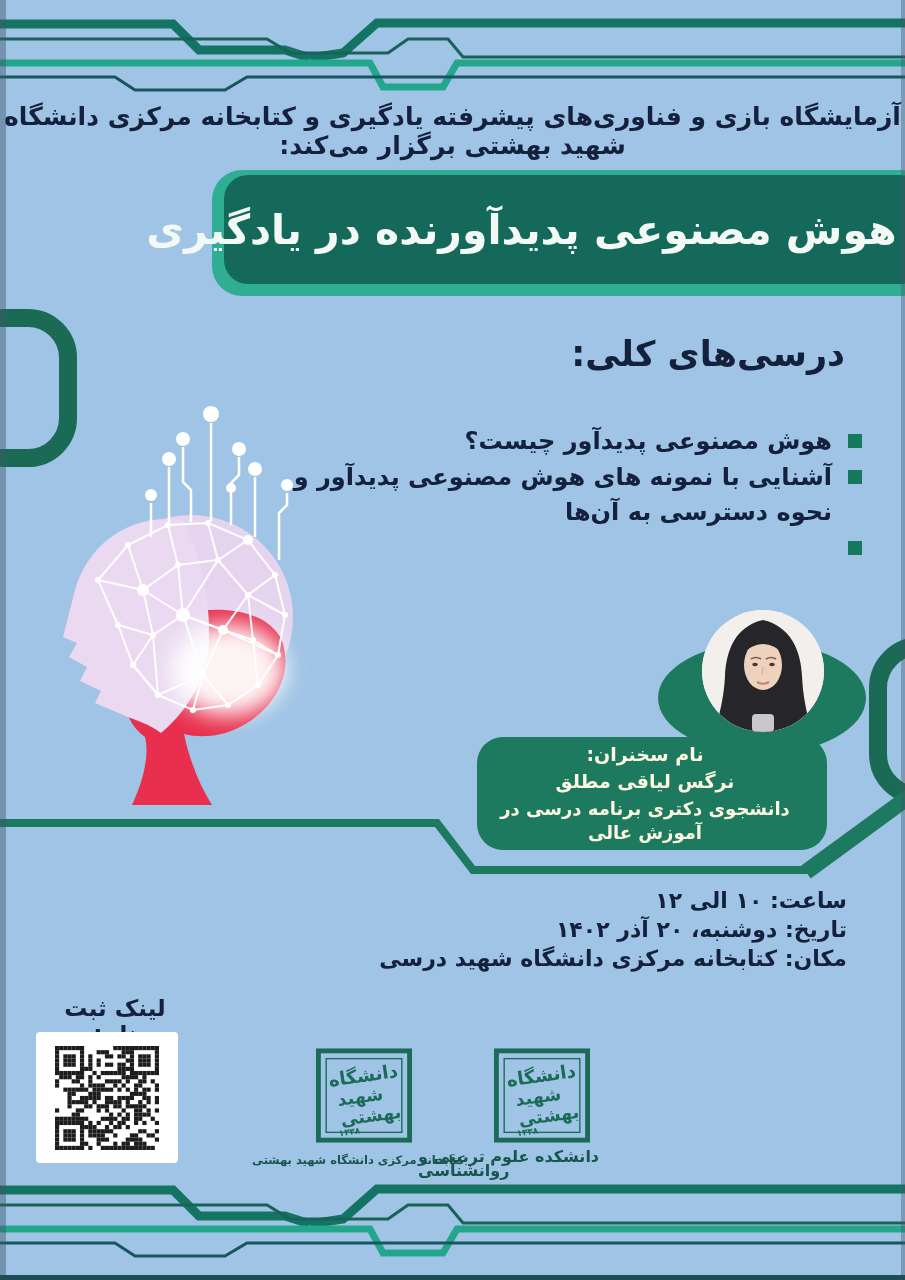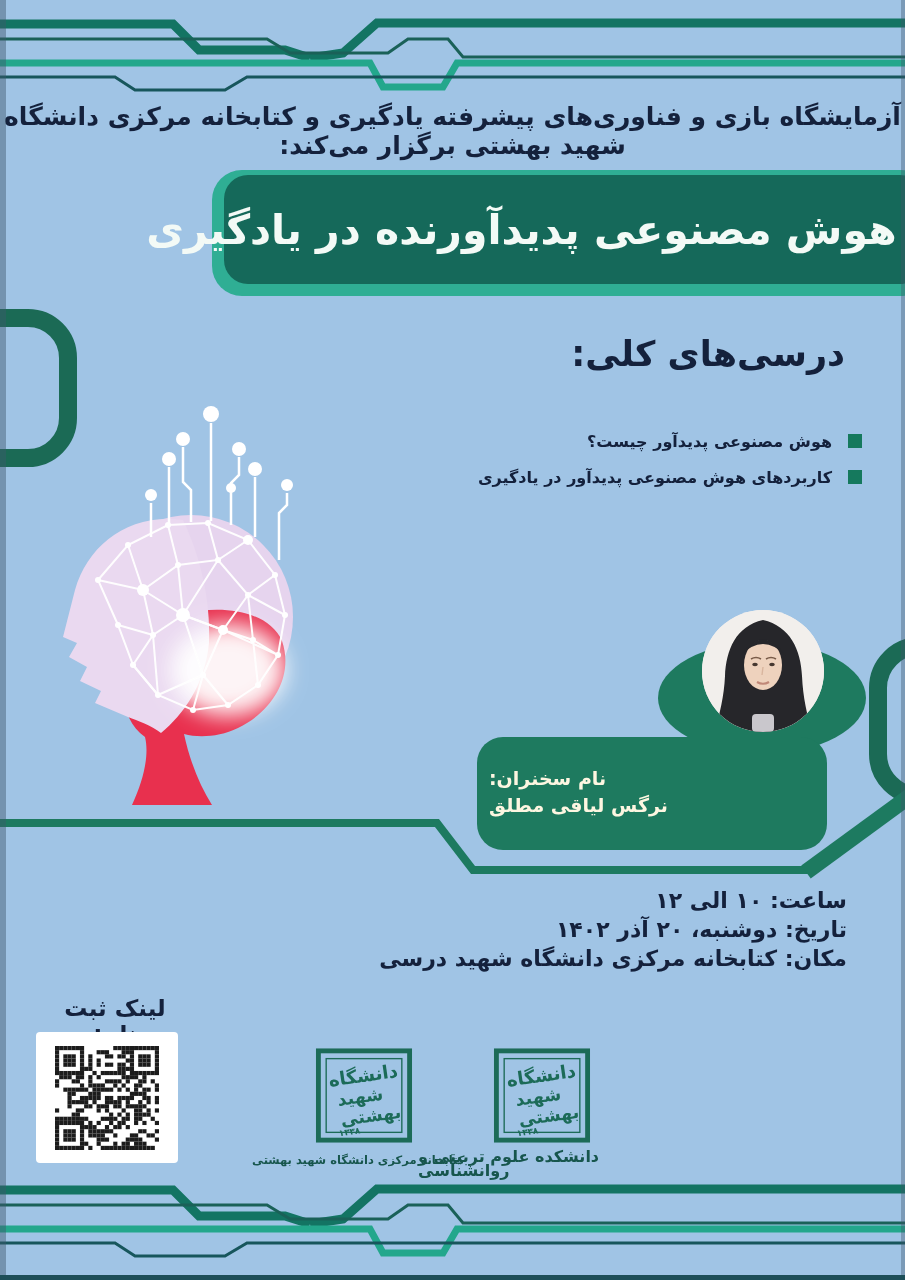--- a/index.html
+++ b/index.html
@@ -20,34 +20,34 @@
   .title-banner{top:170px;left:212px;right:-26px;height:126px;
     background:#2fae94;border-radius:30px;box-sizing:border-box;
     padding:5px 7px 12px 12px;z-index:2;}
   .title-banner-inner{width:100%;height:100%;background:#15695a;border-radius:24px;
     display:flex;align-items:center;justify-content:center;}
   .title-text{color:#f3faf6;font-size:41px;font-weight:bold;padding-left:34px;white-space:nowrap;}
   
   .topics-heading{top:334px;right:60px;font-size:35px;font-weight:bold;color:#14213c;z-index:2;}
   .topics-list{top:424px;right:43px;width:578px;margin:0;padding:0;list-style:none;z-index:2;}
   .topics-list li{position:relative;padding-right:30px;margin-bottom:1px;
-    font-size:16px;font-weight:bold;color:#14213c;line-height:35px;text-align:right;}
+    font-size:24px;font-weight:bold;color:#14213c;line-height:35px;text-align:right;}
   .bullet-sq{position:absolute;right:0;top:10px;width:14px;height:14px;background:#15795d;}
   
   .decor-overlay{inset:0;z-index:0;pointer-events:none;}
   
   .head-illu{top:385px;left:33px;z-index:1;}
   
   .speaker-blob{top:642px;left:658px;width:208px;height:112px;background:#1e7a5f;
     border-radius:50%;z-index:2;}
   .speaker-photo{top:610px;left:702px;width:122px;height:122px;border-radius:50%;
     overflow:hidden;background:#f2efec;z-index:3;}
   .speaker-card{top:737px;left:477px;width:350px;height:113px;background:#1e7a5f;
     border-radius:26px;box-sizing:border-box;display:flex;flex-direction:column;
-    justify-content:center;padding:0 26px 0 12px;text-align:left;color:#fdf6e1;z-index:3;}
+    justify-content:center;padding:0 26px 0 12px;text-align:center;color:#fdf6e1;z-index:3;}
   .speaker-label{font-size:19px;font-weight:bold;line-height:24px;}
   .speaker-name{font-size:19px;font-weight:bold;line-height:31px;}
   .speaker-role{font-size:18px;font-weight:bold;line-height:24px;}
   
   .schedule{top:886px;right:58px;text-align:right;color:#14213c;
     font-size:22px;font-weight:bold;line-height:29px;z-index:2;}
   
   .reg-label{top:995px;left:40px;width:150px;text-align:center;
     font-size:23px;font-weight:bold;color:#14213c;z-index:2;}
   .qr-card{top:1032px;left:36px;width:142px;height:131px;background:#ffffff;
@@ -98,21 +98,24 @@
   </svg>
 
   <div class="abs topics-heading">درسی‌های کلی:</div>
   <ul class="abs topics-list">
     <li>
       <span class="bullet-sq"></span>
       <span>هوش مصنوعی پدیدآور چیست؟</span>
     </li>
     <li>
       <span class="bullet-sq"></span>
-      <span>کاربردهای هوش مصنوعی پدیدآور در یادگیری</span>
+      <span>آشنایی با نمونه های هوش مصنوعی پدیدآور و نحوه دسترسی به آن‌ها</span>
+    </li>
+    <li>
+      <span class="bullet-sq"></span>
     </li>
   </ul>
 
   <svg class="abs head-illu" width="292" height="420" viewBox="0 0 292 420">
     <defs>
       <filter id="glow" x="-60%" y="-60%" width="220%" height="220%">
         <feGaussianBlur stdDeviation="11"></feGaussianBlur>
       </filter>
     </defs>
 
@@ -200,20 +203,21 @@
       <ellipse cx="53" cy="54.5" rx="2.8" ry="1.8" fill="#463830"></ellipse>
       <ellipse cx="70" cy="54.5" rx="2.8" ry="1.8" fill="#463830"></ellipse>
       <path d="M61,57 L60,65" stroke="#d9b59e" stroke-width="1.4" fill="none"></path>
       <path d="M55,72 Q61,75.5 67,72" stroke="#c08878" stroke-width="2.2" fill="none"></path>
       <rect x="50" y="104" width="22" height="18" rx="4" fill="#c9c7cc"></rect>
     </svg>
   </div>
   <div class="abs speaker-card">
     <div class="speaker-label">نام سخنران:</div>
     <div class="speaker-name">نرگس لیاقی مطلق</div>
+    <div class="speaker-role">دانشجوی دکتری برنامه درسی در آموزش عالی</div>
   </div>
 
   <div class="abs schedule">
     <div>ساعت: ۱۰ الی ۱۲</div>
     <div>تاریخ: دوشنبه، ۲۰ آذر ۱۴۰۲</div>
     <div>مکان: کتابخانه مرکزی دانشگاه شهید درسی</div>
   </div>
 
   <div class="abs reg-label">لینک ثبت نام:</div>
   <div class="abs qr-card">

